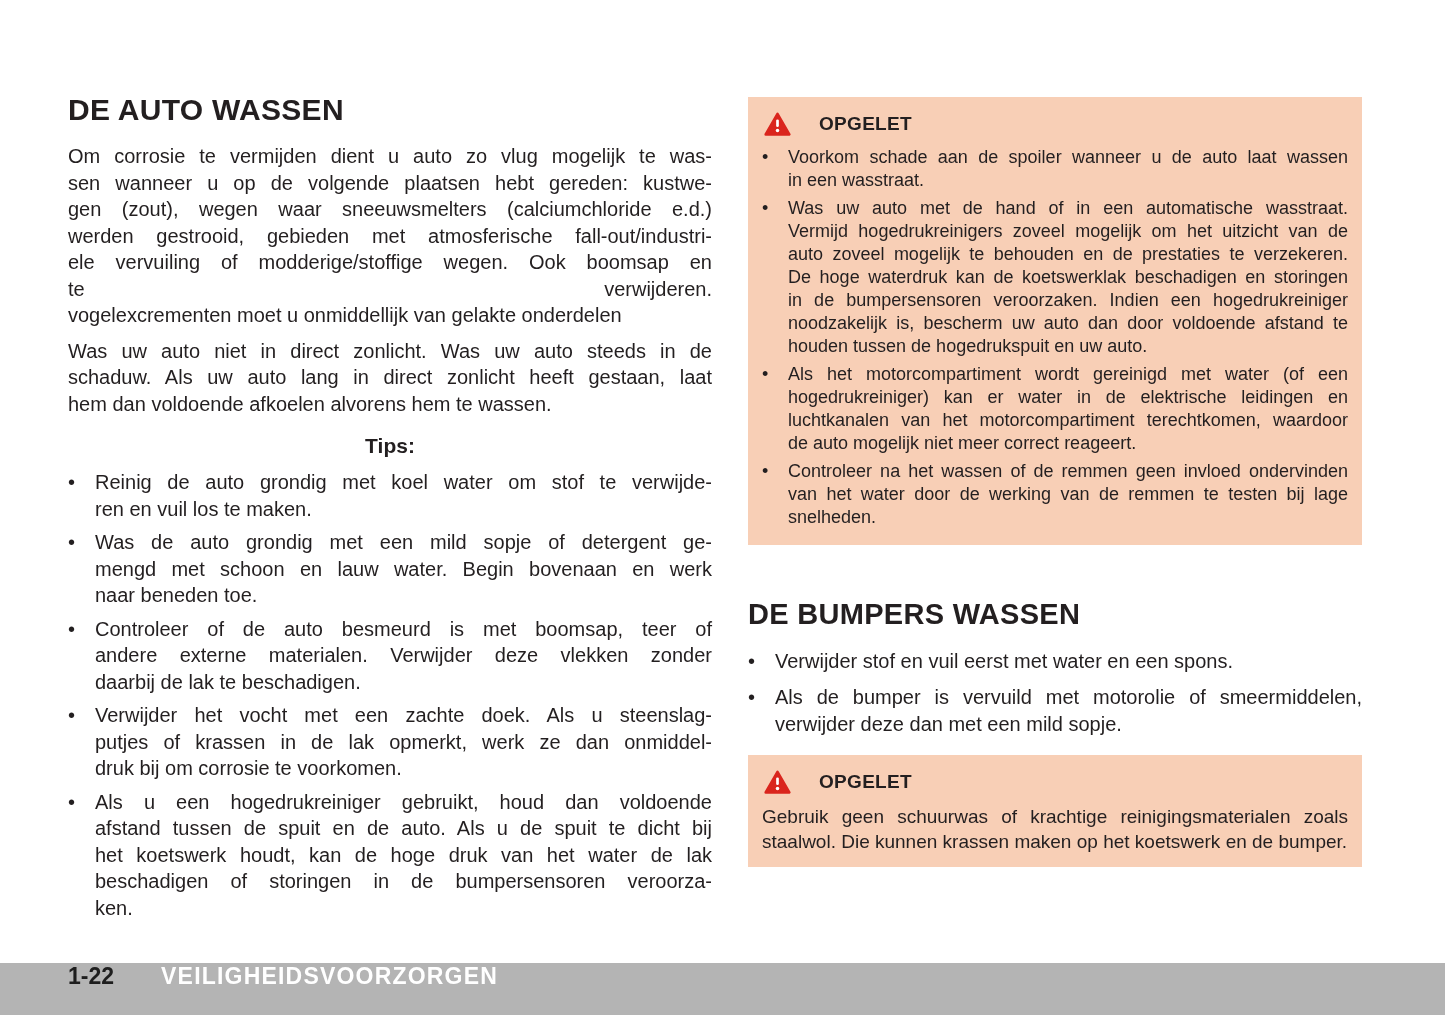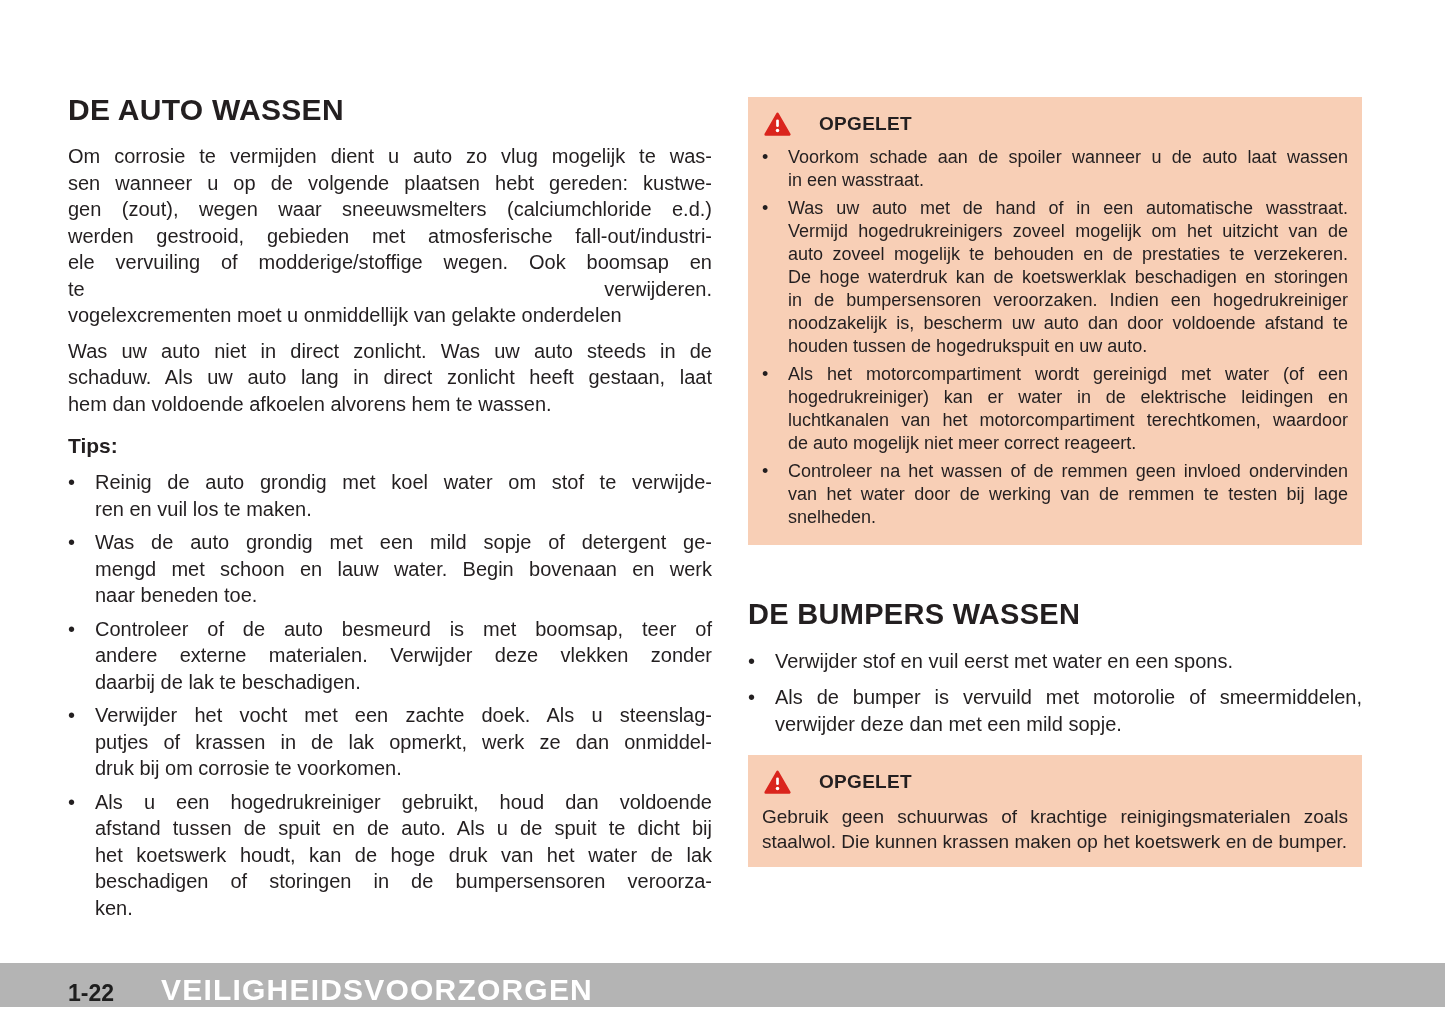--- a/index.html
+++ b/index.html
@@ -12,21 +12,21 @@
     overflow:hidden;
   }
   .col-left  { position:absolute; left:68px;  top:94px; width:644px; }
   .col-right { position:absolute; left:748px; top:97px; width:614px; }
 
   .h-main {
     font-size:30px; font-weight:bold; letter-spacing:0.3px;
     margin:0 0 17px 0; line-height:32px;
   }
   .body-par { font-size:20px; line-height:26.5px; margin:0 0 9px 0; }
-  .h-tips { font-size:21px; font-weight:bold; margin:17px 0 11px 0; }
+  .h-tips { font-size:21px; font-weight:bold; margin:17px 0 11px 0;text-align:center; }
 
   .bullet { display:flex; font-size:20px; line-height:26.5px; margin-bottom:7px; }
   .bullet .dot { width:27px; flex-shrink:0; }
   .bullet .btext { flex:1; min-width:0; }
 
   
   .lines > div { text-align:justify; text-align-last:justify; }
   .lines > div:last-child { text-align-last:left; }
 
   .warnbox {
@@ -41,25 +41,25 @@
   }
   .warnbox .bullet { font-size:18px; line-height:23px; margin-bottom:5px; }
   .warnbox .bullet .dot { width:26px; }
   .warn-par { font-size:19px; line-height:25px; margin:2px 0 2px 0; }
 
   .h-bumpers { font-size:29px; font-weight:bold; letter-spacing:0.3px; margin:0 0 18px 0; line-height:32px; }
   .bumper-list .bullet { font-size:20px; line-height:27px; margin-bottom:9px; }
   .box2 { margin-top:17px; }
 
   .footer {
-    position:absolute; left:0; top:963px; width:1445px; height:44px;
-    background:#b4b4b4; display:flex; align-items:flex-end;
+    position:absolute; left:0; top:963px; width:1445px; height:52px;
+    background:#b4b4b4; display:flex; align-items:flex-start;
   }
   .footer .pageno { margin-left:68px; font-size:23px; font-weight:bold; color:#1e1e1e; }
-  .footer .sect   { margin-left:47px; font-size:30px; font-weight:bold; color:#ffffff; letter-spacing:1.2px; }
+  .footer .sect   { margin-left:47px; font-size:23px; font-weight:bold; color:#ffffff; letter-spacing:1.2px; }
 
   .warnicon { display:inline-flex; width:27px; height:24px; flex-shrink:0; }
 </style>
 </head>
 <body>
 
 <div class="page">
 
   <section class="col-left">
     <h1 class="h-main">DE AUTO WASSEN</h1>

